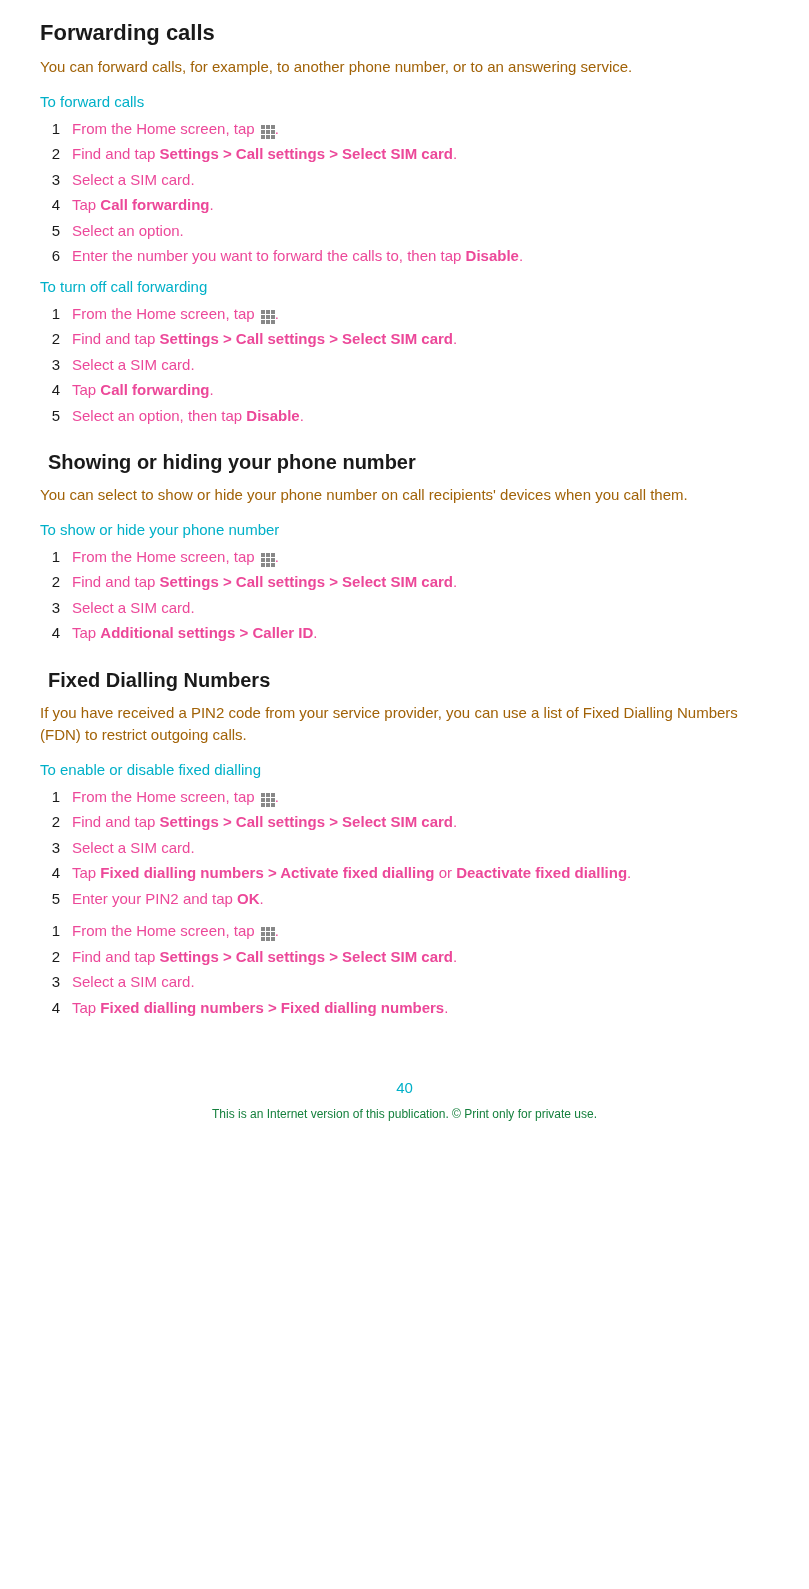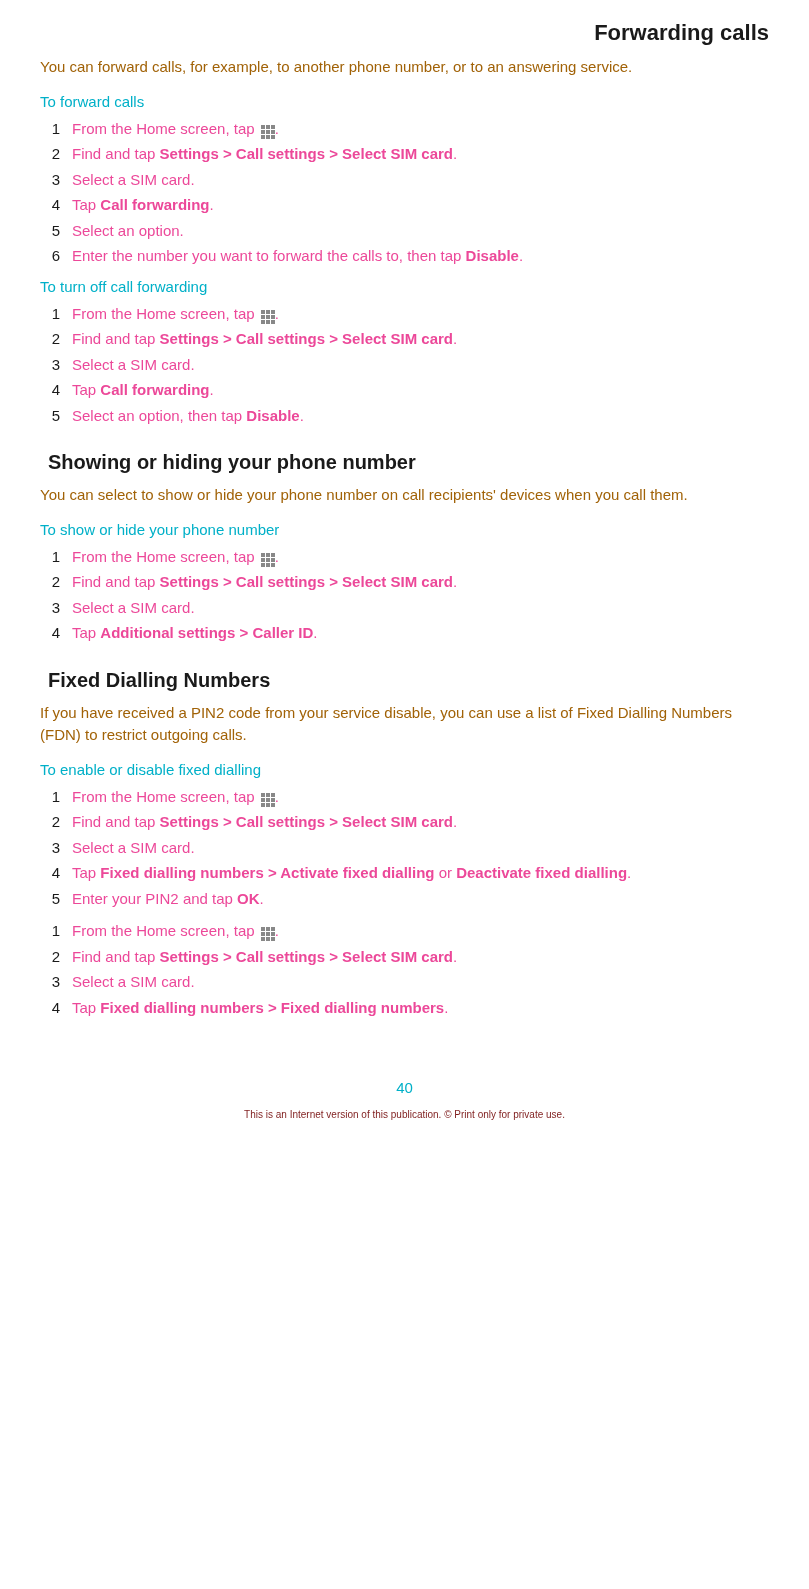--- a/index.html
+++ b/index.html
@@ -21,21 +21,20 @@
     .page-content {
       max-width: 740px;
     }
 
     h1 {
       font-size: 22px;
       font-weight: bold;
       color: #1a1a1a;
       margin-bottom: 10px;
       margin-top: 0;
-      text-align: right;
     }
 
     h2 {
       font-size: 20px;
       font-weight: bold;
       color: #1a1a1a;
       margin-bottom: 10px;
       margin-top: 24px;
       margin-left: 8px;
     }
@@ -108,22 +107,22 @@
     }
 
     .page-number {
       font-size: 15px;
       color: #00b0c8;
       display: block;
       margin-bottom: 8px;
     }
 
     .footer-text {
-      font-size: 10px;
-      color: #7f1d1d;
+      font-size: 12px;
+      color: #15803d;
     }
   </style>
 </head>
 <body>
 
 <div class="page-content">
 
   <h1>Forwarding calls</h1>
   <p class="section-intro">You can forward calls, for example, to another phone number, or to an answering service.</p>
 
@@ -226,21 +225,21 @@
       <span class="step-num">3</span>
       <span class="step-text">Select a SIM card.</span>
     </li>
     <li>
       <span class="step-num">4</span>
       <span class="step-text">Tap <strong>Additional settings &gt; Caller ID</strong>.</span>
     </li>
   </ol>
 
   <h2>Fixed Dialling Numbers</h2>
-  <p class="section-intro">If you have received a PIN2 code from your service disable, you can use a list of Fixed Dialling Numbers (FDN) to restrict outgoing calls.</p>
+  <p class="section-intro">If you have received a PIN2 code from your service provider, you can use a list of Fixed Dialling Numbers (FDN) to restrict outgoing calls.</p>
 
   <p class="subsection-title">To enable or disable fixed dialling</p>
   <ol class="steps-list">
     <li>
       <span class="step-num">1</span>
       <span class="step-text">From the Home screen, tap <span class="grid-icon"><svg viewBox="0 0 14 14" xmlns="http://www.w3.org/2000/svg">
               <rect x="0" y="0" width="4" height="4" fill="#888"></rect>
               <rect x="5" y="0" width="4" height="4" fill="#888"></rect>
               <rect x="10" y="0" width="4" height="4" fill="#888"></rect>
               <rect x="0" y="5" width="4" height="4" fill="#888"></rect>

